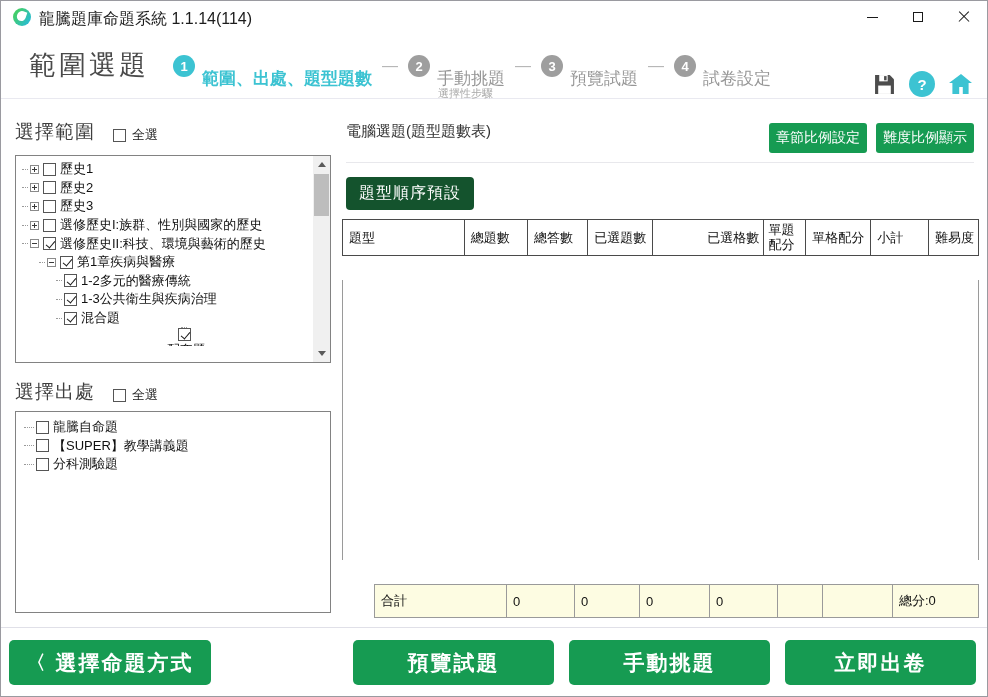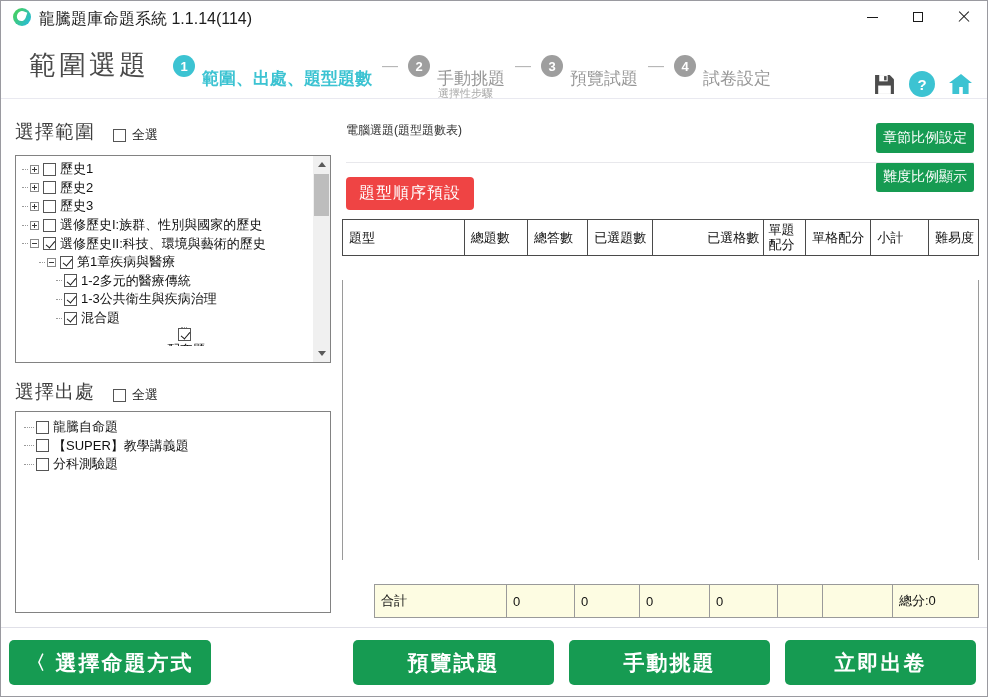--- a/index.html
+++ b/index.html
@@ -63,25 +63,25 @@
   .tlabel { margin-left:4px; color:#111; }
   
   .vscroll { position:absolute; top:0; right:0; bottom:0; width:17px; background:#f0f0f0; }
   .sb-btn { position:absolute; left:0; width:17px; height:17px; display:flex; align-items:center; justify-content:center; }
   .sb-up { top:0; } .sb-down { bottom:0; }
   .tri-up { width:0; height:0; border-left:4px solid transparent; border-right:4px solid transparent; border-bottom:5px solid #5a5a5a; }
   .tri-down { width:0; height:0; border-left:4px solid transparent; border-right:4px solid transparent; border-top:5px solid #5a5a5a; }
   .sb-thumb { position:absolute; left:1px; top:18px; width:15px; height:42px; background:#bdbdbd; }
 
   
-  .main-title { position:absolute; left:345px; top:121px; font-size:12px; color:#333; }
-  .ratio-btns { position:absolute; right:13px; top:122px; display:flex; gap:9px;flex-direction:column; }
+  .main-title { position:absolute; left:345px; top:121px; font-size:15px; color:#333; }
+  .ratio-btns { position:absolute; right:13px; top:122px; display:flex; gap:9px; }
   .btn-green-sm { background:#169b52; color:#fff; font-size:14px; padding:6px 7px; border-radius:3px; white-space:nowrap; cursor:pointer; }
   .main-sep { position:absolute; left:345px; right:13px; top:161px; height:1px; background:#e8e8ec; }
-  .btn-gray { position:absolute; left:345px; top:176px; background:#ef4444; color:#fff; font-size:16px;
+  .btn-gray { position:absolute; left:345px; top:176px; background:#14532d; color:#fff; font-size:16px;
               padding:6px 13px; border-radius:4px; letter-spacing:1px; cursor:pointer; }
 
   .qtable { position:absolute; left:341px; top:218px; width:637px; height:399px; display:flex; flex-direction:column;gap:24px; }
   .thead { display:flex; border:1px solid #4a4a4a; height:37px; background:#fff; flex:none; }
   .th { border-right:1px solid #4a4a4a; display:flex; align-items:center; padding:2px 4px 2px 6px; font-size:13px; color:#111; white-space:nowrap; }
   .th:last-child { border-right:none; flex:1; }
   .th.wrap { white-space:normal; line-height:1.15; padding:2px 4px; }
   .tbody-fill { flex:1; border-left:1px solid #9a9a9a; border-right:1px solid #9a9a9a; background:#fff; }
   .trow-total { display:flex; border:1px solid #9a9a9a; height:34px; background:#fdfce2; flex:none;margin-left:32px; }
   .td { border-right:1px solid #9a9a9a; display:flex; align-items:center; padding-left:6px; font-size:13px; color:#111; white-space:nowrap; }

